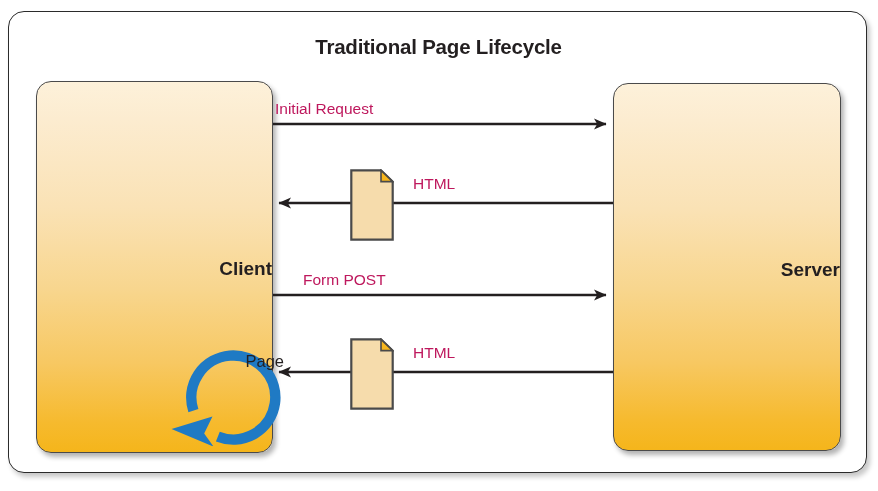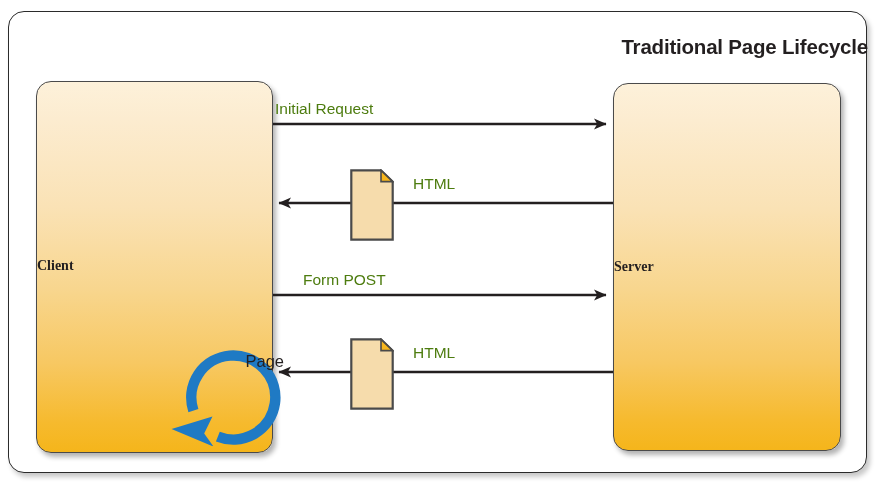--- a/index.html
+++ b/index.html
@@ -28,21 +28,21 @@
     border-radius: 16px;
     box-shadow: 3px 4px 5px rgba(0,0,0,0.22);
   }
 
   
   #title {
     position: absolute;
     left: 0;
     top: 23px;
     width: 859px;
-    text-align: right;
+    text-align: center;
     font-size: 20.5px;
     font-weight: bold;
     color: #231f20;
     letter-spacing: -0.2px;
   }
 
   
   .node {
     position: absolute;
     box-sizing: border-box;
@@ -55,25 +55,24 @@
         #f8d68e 56%,
         #f7c862 76%,
         #f6ba2e 92%,
         #f5b51b 100%);
     box-shadow: 3px 4px 5px rgba(0,0,0,0.30);
   }
   .node-label {
     position: absolute;
     left: 0;
     width: 100%;
-    text-align: left;
-    font-size: 14px;
+    text-align: right;
+    font-size: 19px;
     font-weight: bold;
     color: #231f20;
-    font-family: Liberation Serif, serif;
   }
 
   #client-node {
     left: 27px;
     top: 69px;
     width: 237px;
     height: 372px;
   }
   #client-node .node-label { top: 176px; }
 
@@ -92,21 +91,21 @@
     top: 0;
     width: 859px;
     height: 462px;
     pointer-events: none;
   }
 
   
   .edge-label {
     position: absolute;
     font-size: 15.5px;
-    color: #4d7c0f;
+    color: #be185d;
     white-space: nowrap;
   }
   #label-initial-request { left: 266px; top: 88px; }
   #label-form-post       { left: 266px; top: 259px; padding-left: 28px; }
   #label-html-1          { left: 404px; top: 163px; }
   #label-html-2          { left: 404px; top: 332px; }
 
   
   .doc-icon {
     position: absolute;

